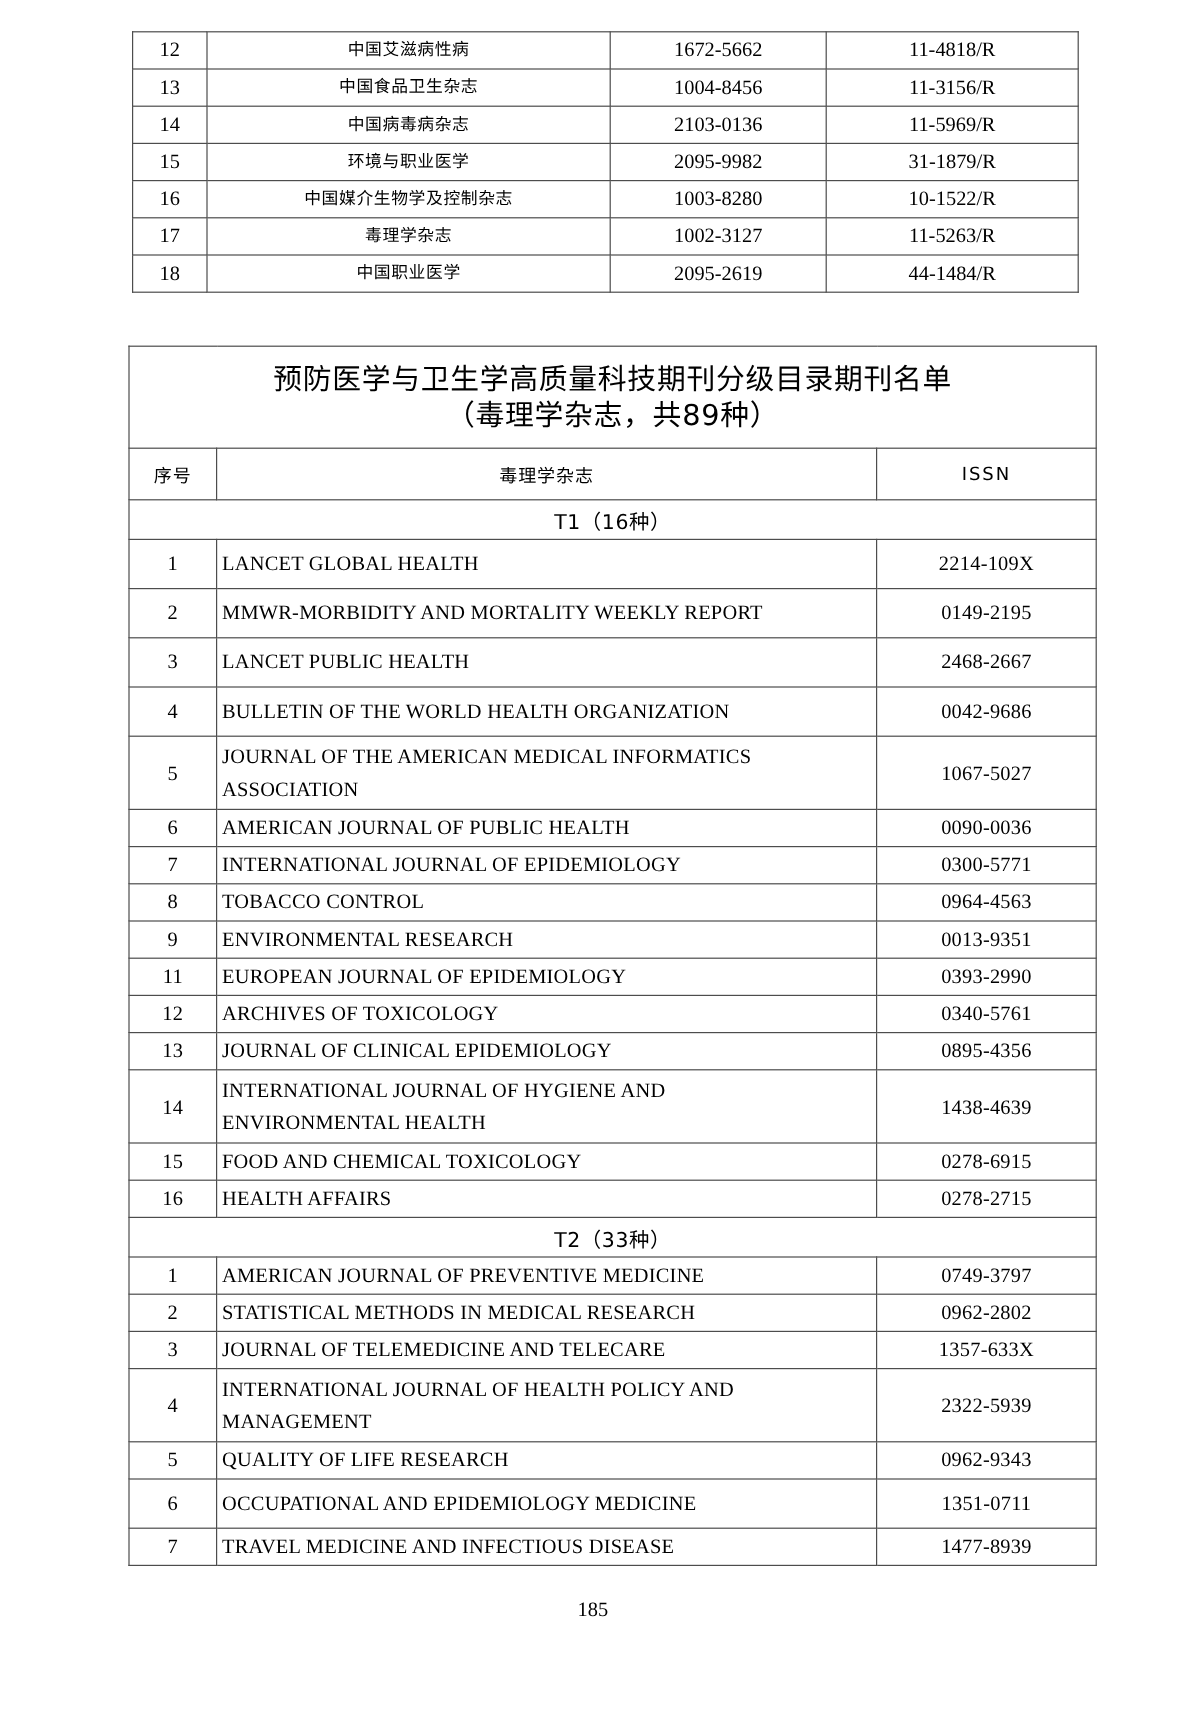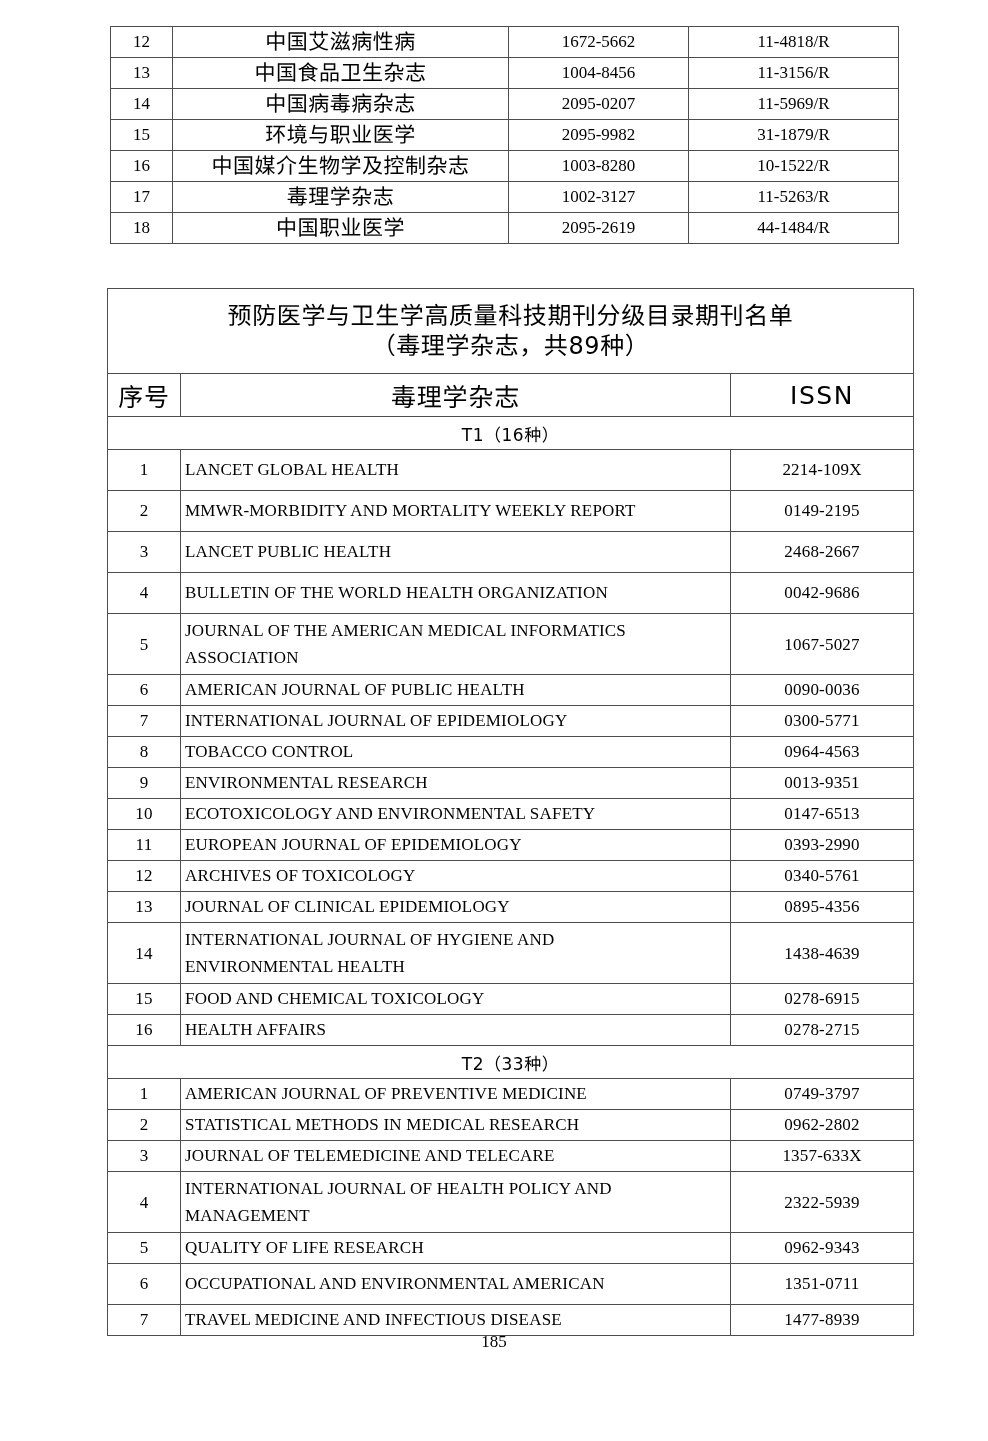--- a/index.html
+++ b/index.html
@@ -53,21 +53,21 @@
   .t1-c3 { width: 180px; }
   .t1-c4 { width: 210px; }
 
   .t1-row td {
     height: 30px;
     line-height: 30px;
     font-size: 17px;
   }
   .t1-row td.cn-name {
     font-family: "DejaVu Sans", "Liberation Sans", sans-serif;
-    font-size: 21px;
+    font-size: 14px;
     letter-spacing: 0.5px;
   }
 
   
   .table-two-wrap {
     position: absolute;
     left: 107px;
     top: 288px;
     width: 806px;
   }
@@ -88,21 +88,21 @@
     letter-spacing: 0.6px;
   }
   td.title-cell .line2 {
     display: block;
   }
 
   td.col-head {
     height: 42px;
     font-family: "DejaVu Sans", "Liberation Sans", sans-serif;
     font-weight: bold;
-    font-size: 25px;
+    font-size: 15px;
     letter-spacing: 0.8px;
   }
   td.col-head.issn-head {
     letter-spacing: 1.6px;
   }
 
   td.section-head {
     height: 32px;
     font-family: "DejaVu Sans", "Liberation Sans", sans-serif;
     font-size: 17px;
@@ -159,21 +159,21 @@
           </tr>
           <tr class="t1-row">
             <td>13</td>
             <td class="cn-name">中国食品卫生杂志</td>
             <td>1004-8456</td>
             <td>11-3156/R</td>
           </tr>
           <tr class="t1-row">
             <td>14</td>
             <td class="cn-name">中国病毒病杂志</td>
-            <td>2095-0207</td>
+            <td>2103-0136</td>
             <td>11-5969/R</td>
           </tr>
           <tr class="t1-row">
             <td>15</td>
             <td class="cn-name">环境与职业医学</td>
             <td>2095-9982</td>
             <td>31-1879/R</td>
           </tr>
           <tr class="t1-row">
             <td>16</td>
@@ -260,25 +260,20 @@
             <td>8</td>
             <td class="jname"><span>TOBACCO CONTROL</span></td>
             <td class="jissn">0964-4563</td>
           </tr>
           <tr class="jrow h-normal">
             <td>9</td>
             <td class="jname"><span>ENVIRONMENTAL RESEARCH</span></td>
             <td class="jissn">0013-9351</td>
           </tr>
           <tr class="jrow h-normal">
-            <td>10</td>
-            <td class="jname"><span>ECOTOXICOLOGY AND ENVIRONMENTAL SAFETY</span></td>
-            <td class="jissn">0147-6513</td>
-          </tr>
-          <tr class="jrow h-normal">
             <td>11</td>
             <td class="jname"><span>EUROPEAN JOURNAL OF EPIDEMIOLOGY</span></td>
             <td class="jissn">0393-2990</td>
           </tr>
           <tr class="jrow h-normal">
             <td>12</td>
             <td class="jname"><span>ARCHIVES OF TOXICOLOGY</span></td>
             <td class="jissn">0340-5761</td>
           </tr>
           <tr class="jrow h-normal">
@@ -328,21 +323,21 @@
             <td class="jname"><span>INTERNATIONAL JOURNAL OF HEALTH POLICY AND</span><span class="wrap2">MANAGEMENT</span></td>
             <td class="jissn">2322-5939</td>
           </tr>
           <tr class="jrow h-normal">
             <td>5</td>
             <td class="jname"><span>QUALITY OF LIFE RESEARCH</span></td>
             <td class="jissn">0962-9343</td>
           </tr>
           <tr class="jrow h-tall">
             <td>6</td>
-            <td class="jname"><span>OCCUPATIONAL AND ENVIRONMENTAL AMERICAN</span></td>
+            <td class="jname"><span>OCCUPATIONAL AND EPIDEMIOLOGY MEDICINE</span></td>
             <td class="jissn">1351-0711</td>
           </tr>
           <tr class="jrow h-normal">
             <td>7</td>
             <td class="jname"><span>TRAVEL MEDICINE AND INFECTIOUS DISEASE</span></td>
             <td class="jissn">1477-8939</td>
           </tr>
         </tbody>
     </table>
   </div>

